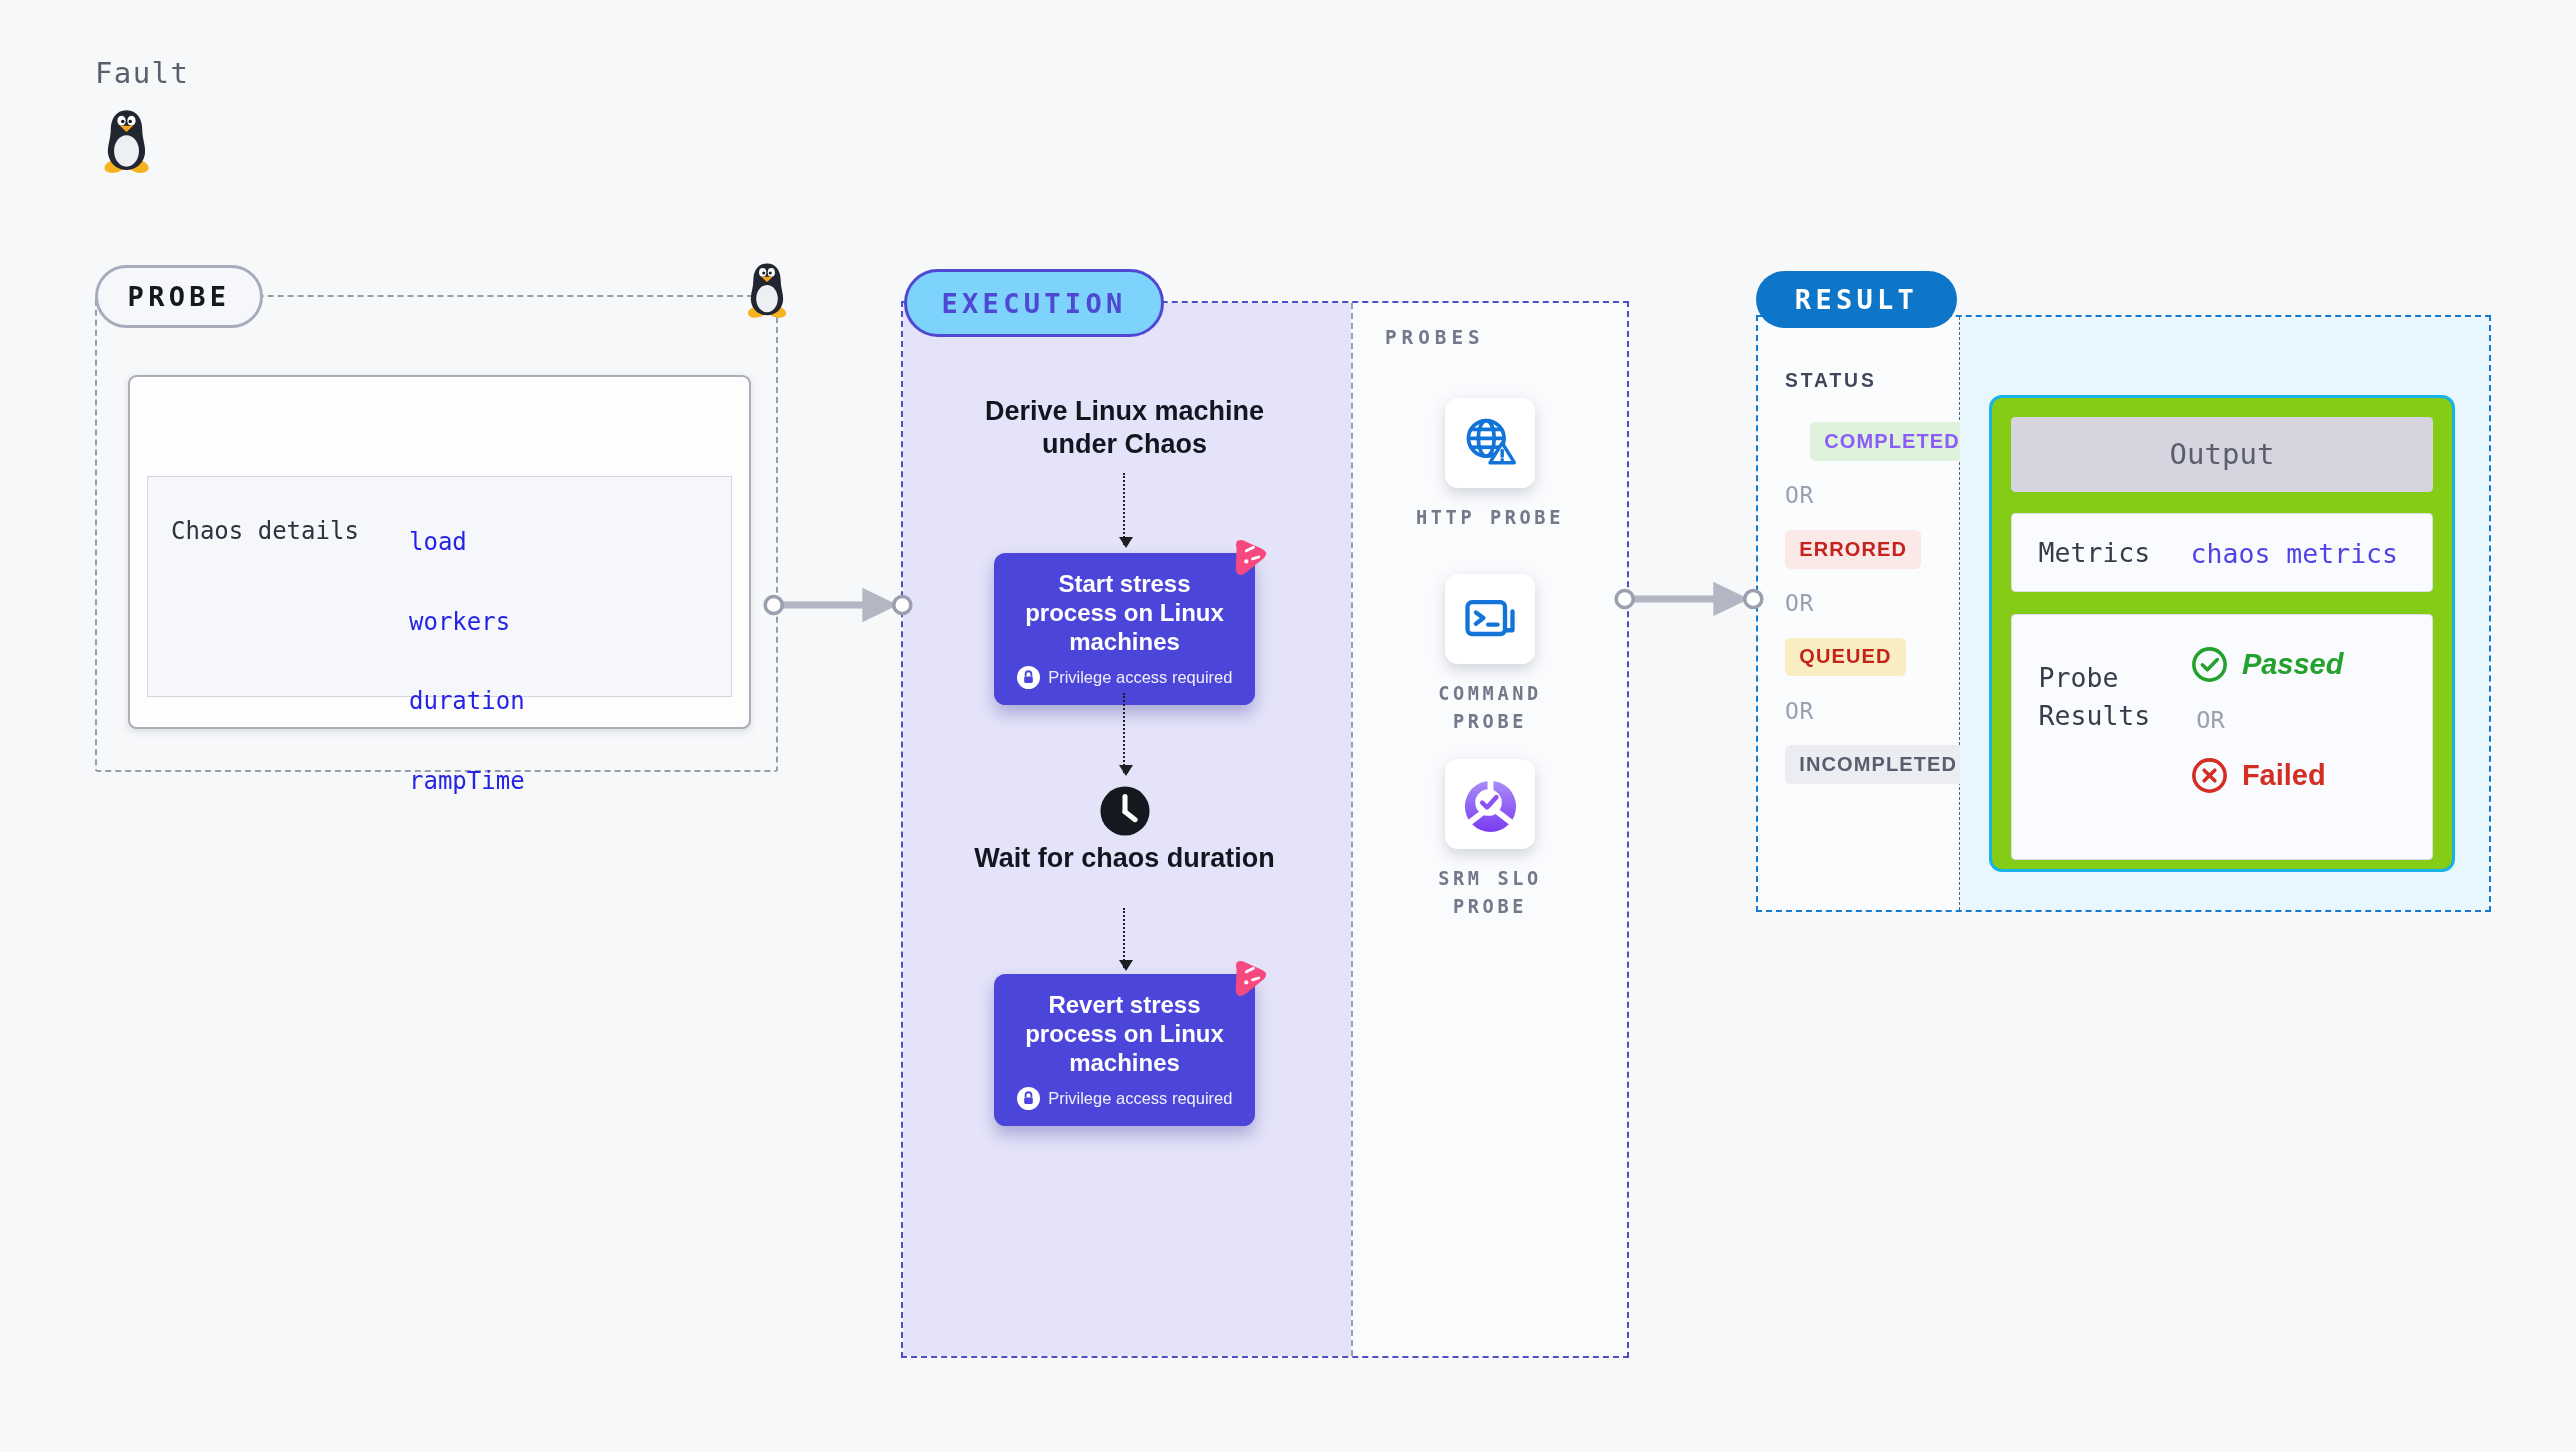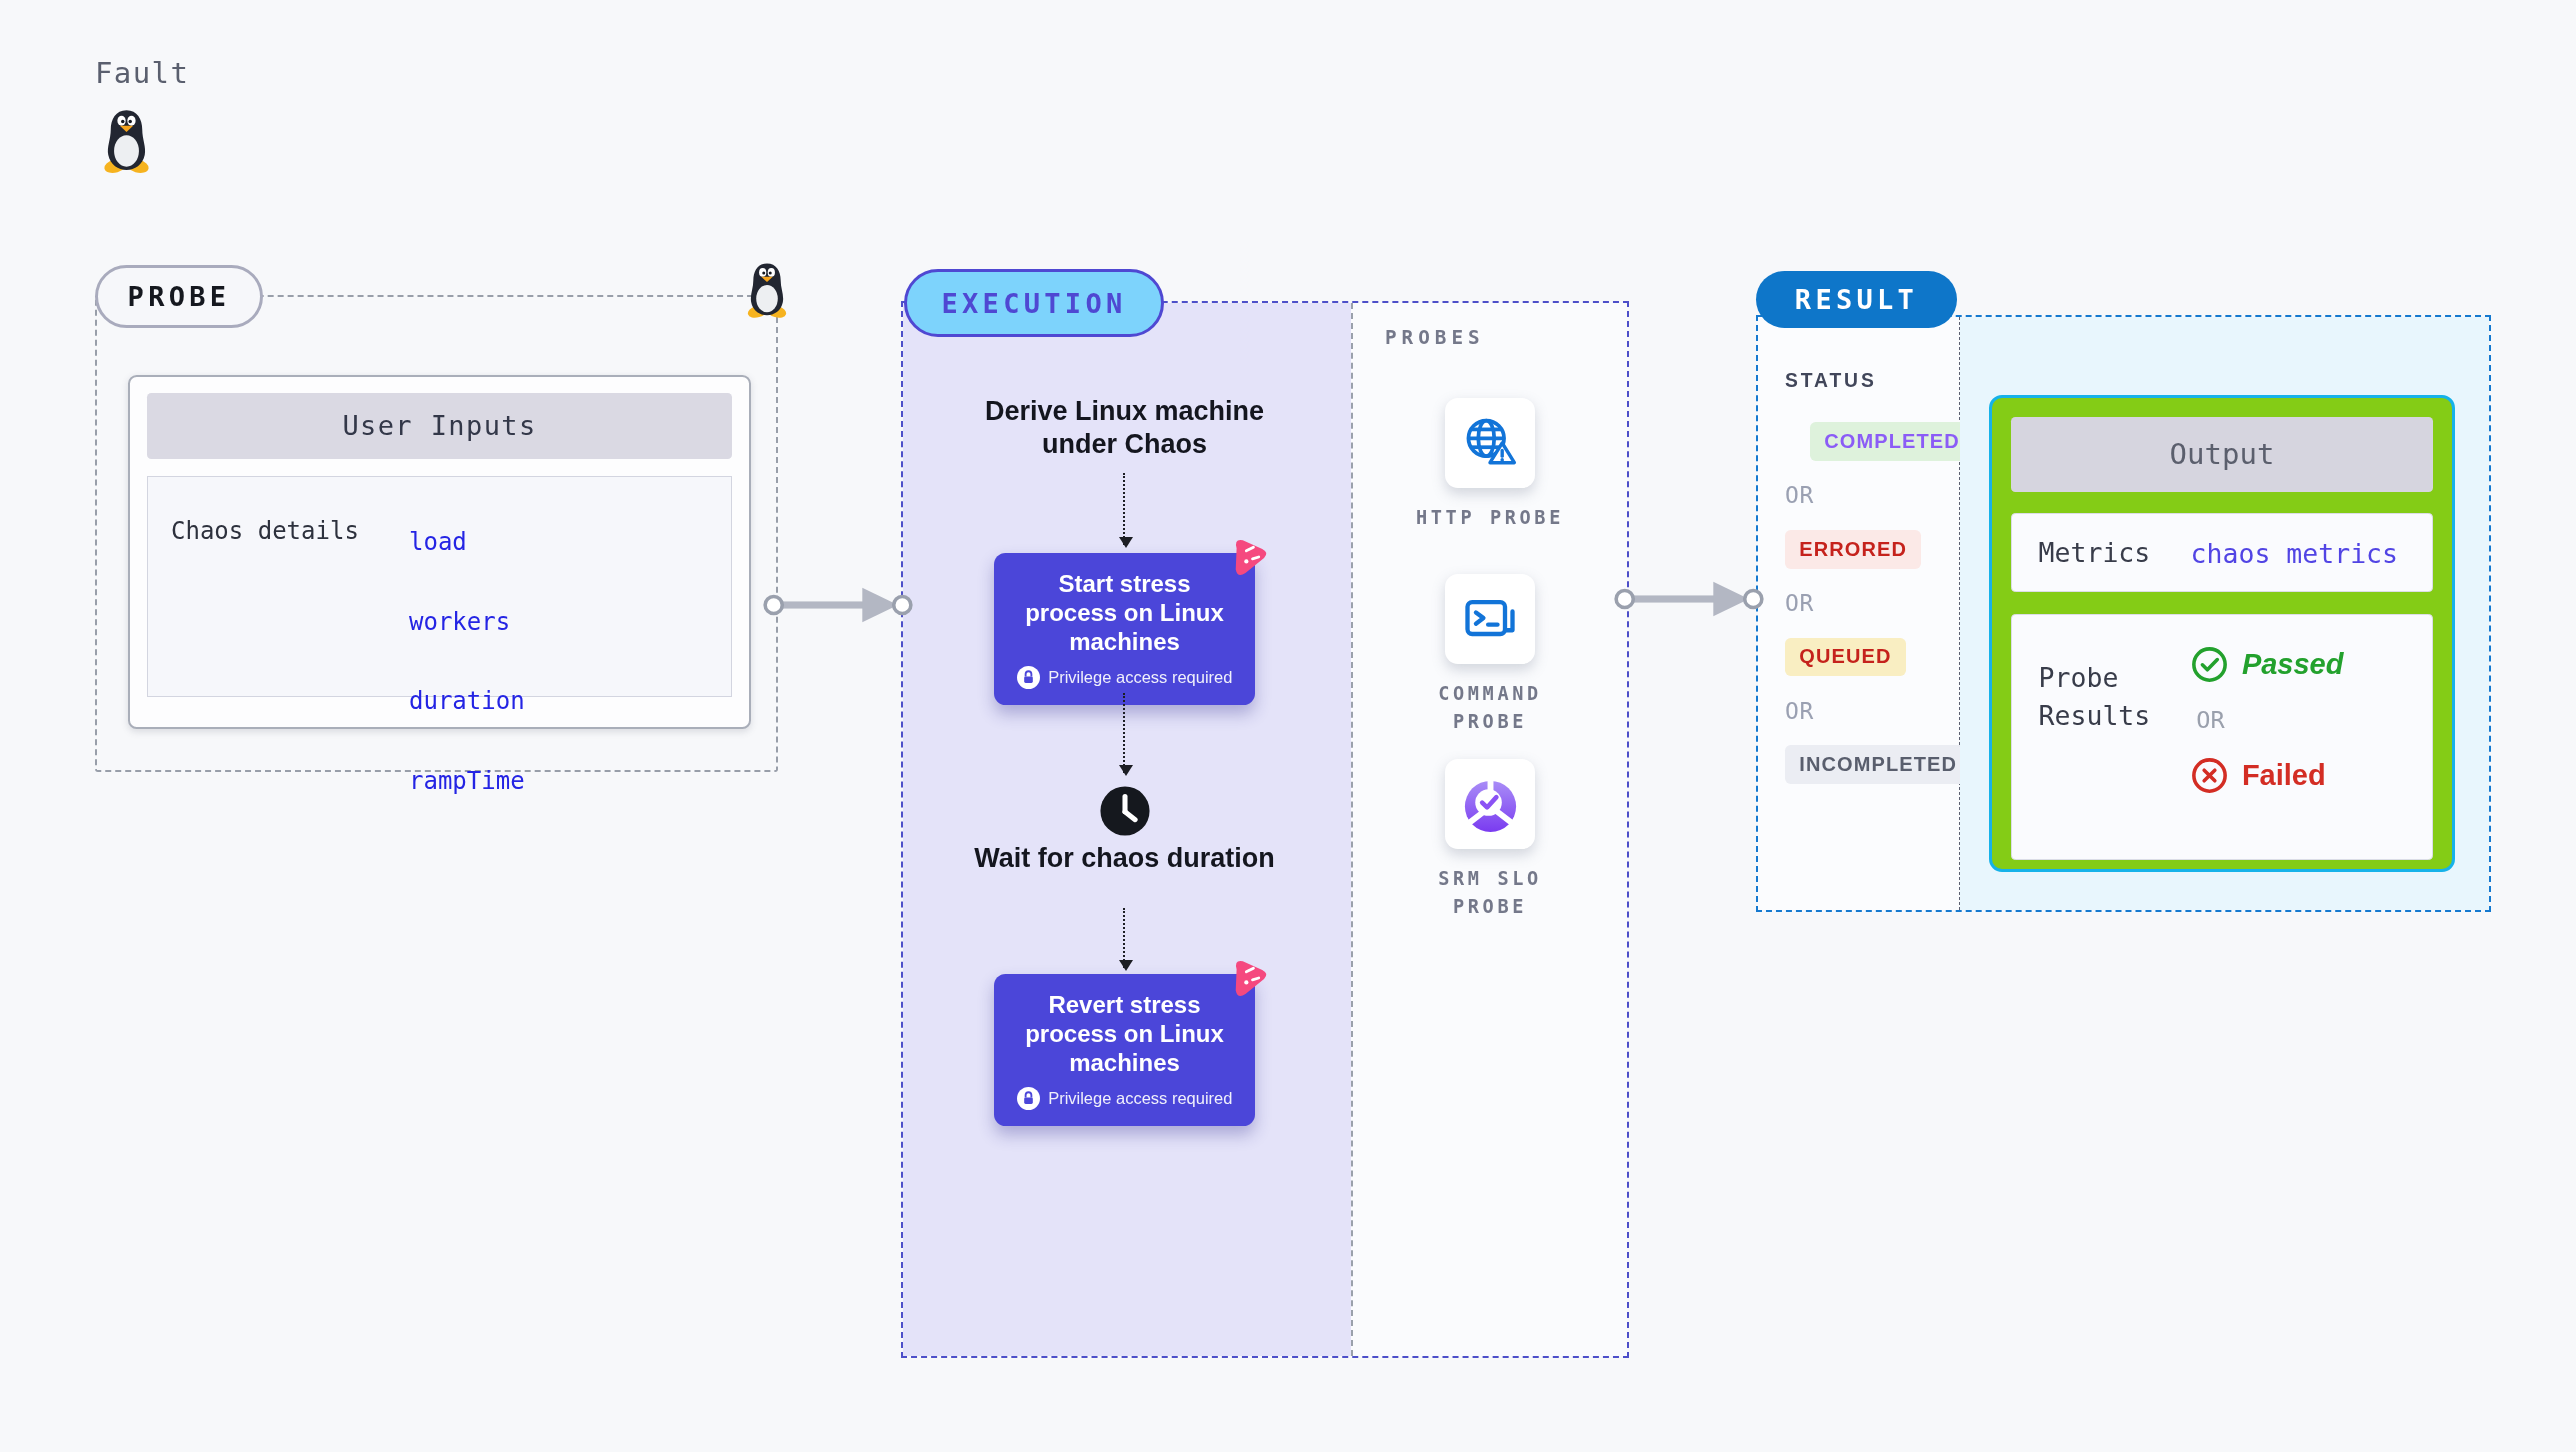--- a/index.html
+++ b/index.html
@@ -130,21 +130,20 @@
       <use href="#tux"></use>
     </svg>
 
   <div class="abs tune-box"></div>
   <div class="abs sec-badge mono tune-badge">PROBE</div>
   <svg class="abs tux-tune" viewBox="0 0 64 76">
       <use href="#tux"></use>
     </svg>
 
   <div class="abs ui-card">
-    <div class="ui-header mono">User Inputs</div>
     <div class="ui-body">
       <div class="chaos-label mono">Chaos details</div>
       <div class="param-links mono">
         <a href="#">load</a>
         <a href="#">workers</a>
         <a href="#">duration</a>
         <a href="#">rampTime</a>
       </div>
     </div>
   </div>

